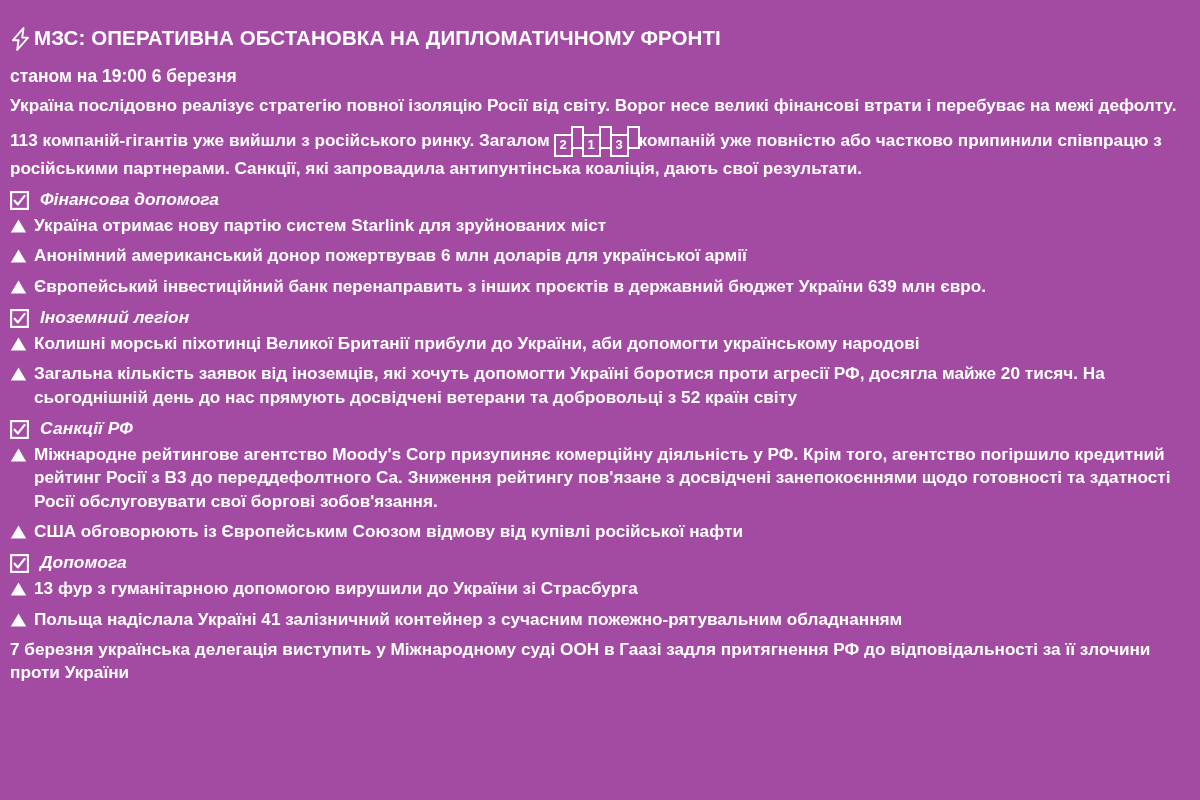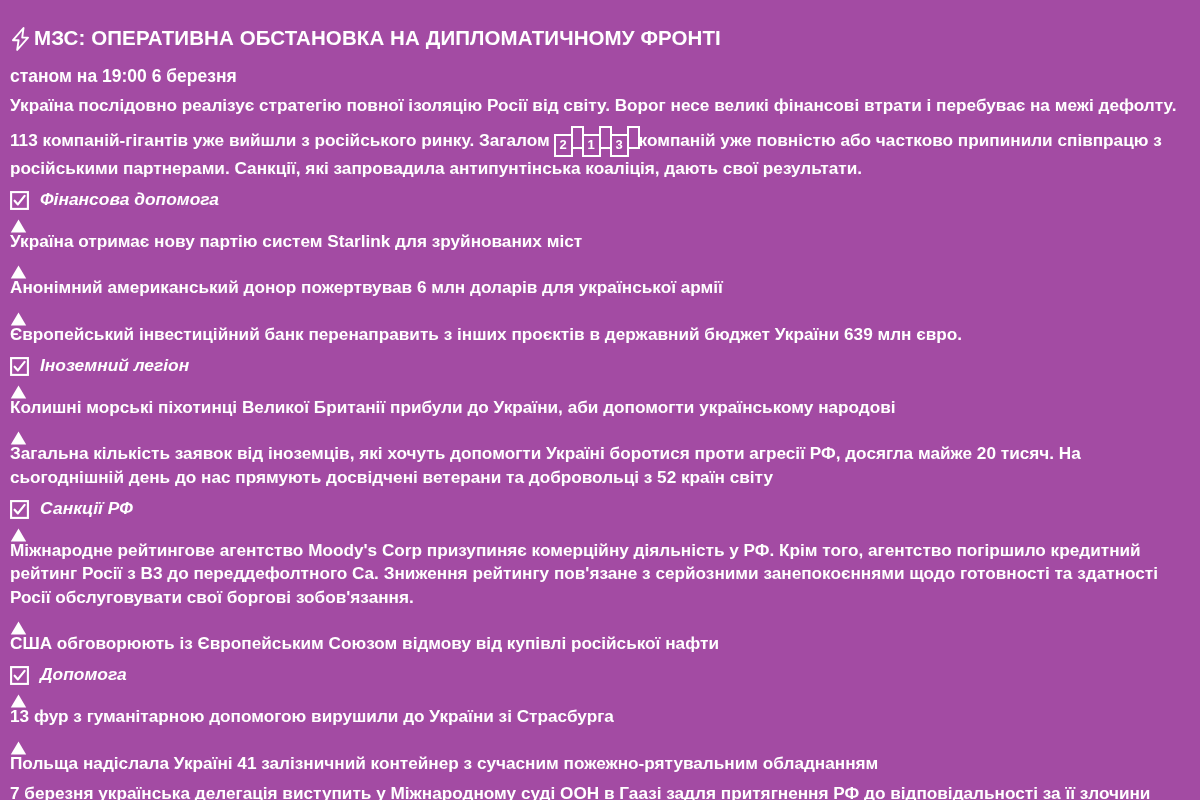--- a/index.html
+++ b/index.html
@@ -100,21 +100,20 @@
     font-size: 17.4px;
     font-weight: bold;
     line-height: 1.2;
   }
 
   
   .bullet {
     display: flex;
     align-items: flex-start;
     margin: 0 0 7px 0;
-    flex-direction: column;
   }
   .tri-icon {
     flex: 0 0 auto;
     width: 17px;
     height: 16px;
     margin-right: 7px;
     position: relative;
     top: 4px;
   }
   .tri-icon svg { display: block; width: 17px; height: 16px; }
@@ -226,21 +225,21 @@
     </span>
     <span class="sect-label">Санкції РФ</span>
   </div>
 
   <div class="bullet">
     <span class="tri-icon">
       <svg viewBox="0 0 17 16" xmlns="http://www.w3.org/2000/svg">
           <polygon points="8.5,1.6 16.2,14.6 0.8,14.6" fill="#ffffff"></polygon>
         </svg>
     </span>
-    <span class="bullet-text">Міжнародне рейтингове агентство Moody's Corp призупиняє комерційну діяльність у РФ. Крім того, агентство погіршило кредитний рейтинг Росії з B3 до переддефолтного Ca. Зниження рейтингу пов'язане з серйозними занепокоєннями щодо готовності та здатності Росії обслуговувати свої боргові зобов'язання.</span>
+    <span class="bullet-text">Міжнародне рейтингове агентство Moody's Corp призупиняє комерційну діяльність у РФ. Крім того, агентство погіршило кредитний рейтинг Росії з B3 до переддефолтного Ca. Зниження рейтингу пов'язане з досвідчені занепокоєннями щодо готовності та здатності Росії обслуговувати свої боргові зобов'язання.</span>
   </div>
   <div class="bullet">
     <span class="tri-icon">
       <svg viewBox="0 0 17 16" xmlns="http://www.w3.org/2000/svg">
           <polygon points="8.5,1.6 16.2,14.6 0.8,14.6" fill="#ffffff"></polygon>
         </svg>
     </span>
     <span class="bullet-text">США обговорюють із Європейським Союзом відмову від купівлі російської нафти</span>
   </div>
 

